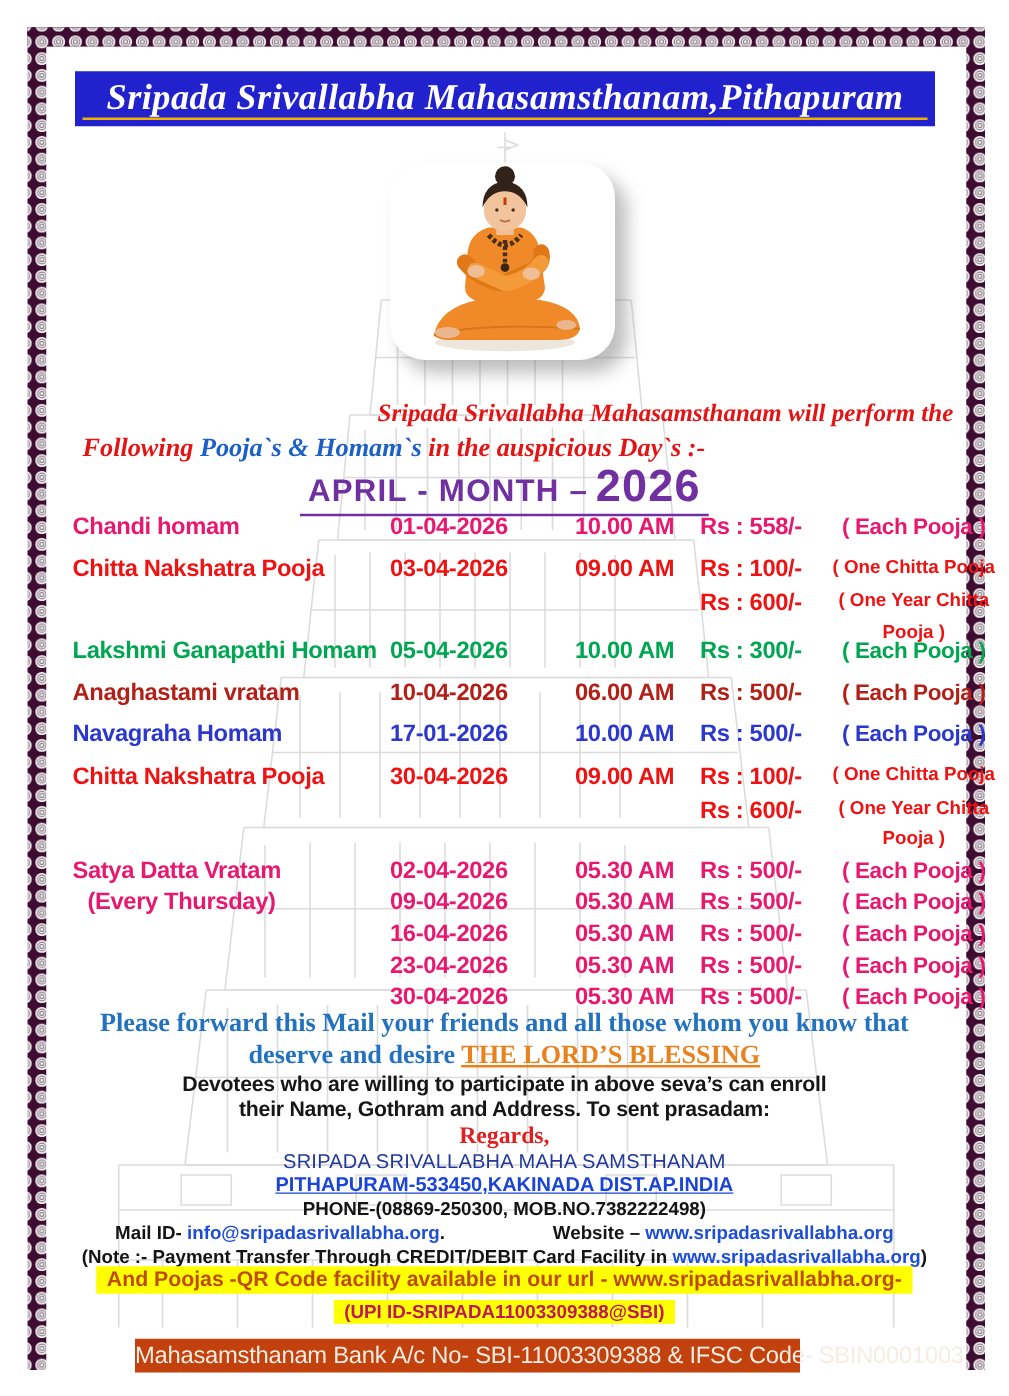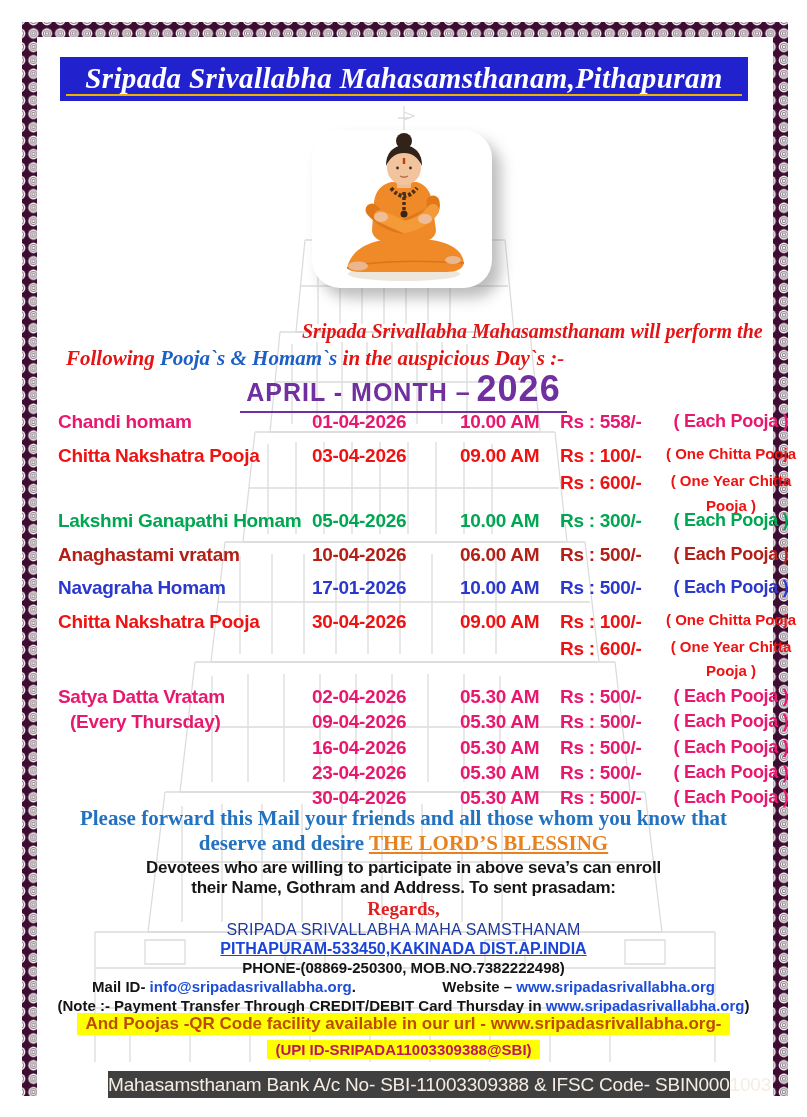--- a/index.html
+++ b/index.html
@@ -58,21 +58,21 @@
   .orgname{color:#20399A;font-weight:400;font-size:16px;letter-spacing:.2px;}
   .orgaddr{color:#1B45D8;font-weight:700;font-size:16px;text-decoration:underline;}
   .phone{color:#141414;font-weight:700;font-size:15px;}
   .mailline{color:#141414;font-weight:700;font-size:15px;}
   .lnk{color:#1d4ed8;}
   .noteline{color:#141414;font-weight:700;font-size:15px;}
   .hl{display:inline-block;background:#FFFF00;padding:1px 8px;}
   .qrline{color:#BE4B00;font-weight:700;font-size:17px;}
   .upiline{color:#be185d;font-weight:700;font-size:15px;}
 
-  .bankbar{position:absolute;left:108px;top:1071px;width:622px;height:27px;background:#404040;
+  .bankbar{position:absolute;left:108px;top:1071px;width:532px;height:27px;background:#c2410c;
            color:#F5EDE3;font-size:19px;line-height:27px;text-align:center;z-index:3;
            letter-spacing:-.2px;white-space:nowrap;}
 </style>
 </head>
 <body>
 
 <div class="page">
 
   <svg class="frame-svg" width="807" height="1117" aria-hidden="true">
     <defs>
@@ -261,21 +261,21 @@
   </div>
   <div class="center phone" style="top:959px">PHONE-(08869-250300, MOB.NO.7382222498)</div>
 
   <div class="center mailline" style="top:978px">
     <span>Mail ID- </span><span class="lnk">info@sripadasrivallabha.org</span><span>.</span>
     <span style="display:inline-block;width:78px"></span>
     <span>Website – </span><span class="lnk">www.sripadasrivallabha.org</span>
   </div>
 
   <div class="center noteline" style="top:997px">
-    <span>(Note :- Payment Transfer Through CREDIT/DEBIT Card Thursday in </span><span class="lnk">www.sripadasrivallabha.org</span><span>)</span>
+    <span>(Note :- Payment Transfer Through CREDIT/DEBIT Card Facility in </span><span class="lnk">www.sripadasrivallabha.org</span><span>)</span>
   </div>
 
   <div class="center" style="top:1013px">
     <span class="hl qrline">And Poojas -QR Code facility available in our url - www.sripadasrivallabha.org-</span>
   </div>
 
   <div class="center" style="top:1040px">
     <span class="hl upiline">(UPI ID-SRIPADA11003309388@SBI)</span>
   </div>
 

